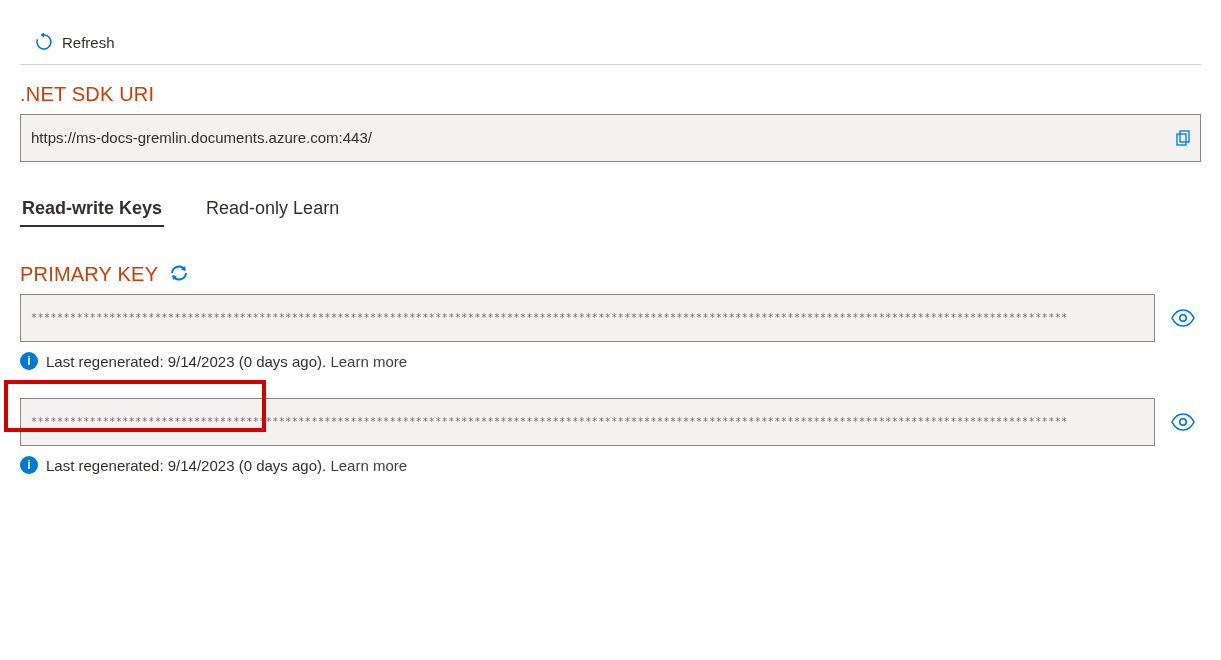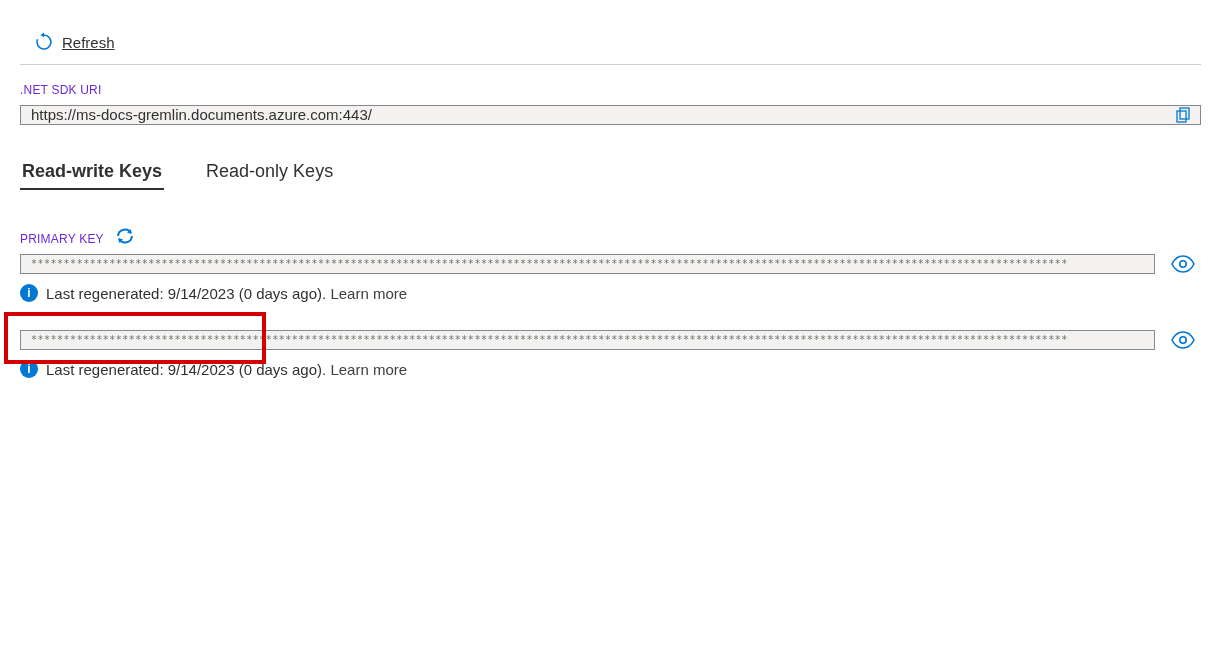--- a/index.html
+++ b/index.html
@@ -12,21 +12,20 @@
     background: #ffffff;
     width: 1221px;
   }
   .toolbar {
     display: flex;
     align-items: center;
     gap: 8px;
     padding: 8px 8px;
     border-bottom: 1px solid #d2d0ce;
     margin-bottom: 18px;
-    text-decoration: underline;
   }
   .toolbar-btn {
     display: flex;
     align-items: center;
     gap: 8px;
     background: none;
     border: none;
     cursor: pointer;
     font-size: 15px;
     color: #323130;
@@ -34,39 +33,39 @@
   }
   .refresh-circle {
     width: 20px;
     height: 20px;
     display: inline-flex;
     align-items: center;
     justify-content: center;
   }
   .field-block { margin-bottom: 22px; }
   .field-label {
-    font-size: 12px;
-    color: #6d28d9;
+    font-size: 20px;
+    color: #c2410c;
     margin-bottom: 8px;
     letter-spacing: 0.2px;
   }
   .field-row {
     display: flex;
     align-items: stretch;
     gap: 10px;
   }
   .field-input {
     flex: 1;
     border: 1px solid #8a8886;
     background: #f3f2f1;
     padding: 8px 10px;
     font-size: 15px;
     font-family: inherit;
     color: #323130;
-    height: 20px;
+    height: 48px;
     line-height: 18px;
     overflow: hidden;
     white-space: nowrap;
     display: flex;
     align-items: center;
   }
   .field-input.masked {
     letter-spacing: 0.5px;
     color: #6f6f6f;
     font-family: monospace;
@@ -104,21 +103,21 @@
     cursor: pointer;
     border-bottom: 2px solid transparent;
     color: #323130;
   }
   .tab.active {
     border-bottom-color: #323130;
     font-weight: 600;
   }
   .key-header {
     display: flex;
-    align-items: flex-end;
+    align-items: flex-start;
     gap: 10px;
     margin-bottom: 8px;
   }
   .key-header .field-label { margin-bottom: 0; }
   .regen-icon {
     cursor: pointer;
     color: #0078d4;
     display: inline-flex;
   }
   .info-line {
@@ -187,21 +186,21 @@
       </button>
     </div>
   </div>
 </div>
 
 <div class="field-block">
 </div>
 
 <div class="tabs">
   <div class="tab active">Read-write Keys</div>
-  <div class="tab">Read-only Keys</div>
+  <div class="tab">Read-only Learn</div>
 </div>
 
 <div class="key-section">
   <div class="key-header">
     <div class="field-label">PRIMARY KEY</div>
     <span class="regen-icon">
       <span>
         <svg width="22" height="20" viewBox="0 0 22 20">
           <path d="M4 10 a7 7 0 0 1 13 -3" stroke="#0078d4" stroke-width="2" fill="none"></path>
           <path d="M17 3 L17.5 8 L13 6.5 Z" fill="#0078d4"></path>

